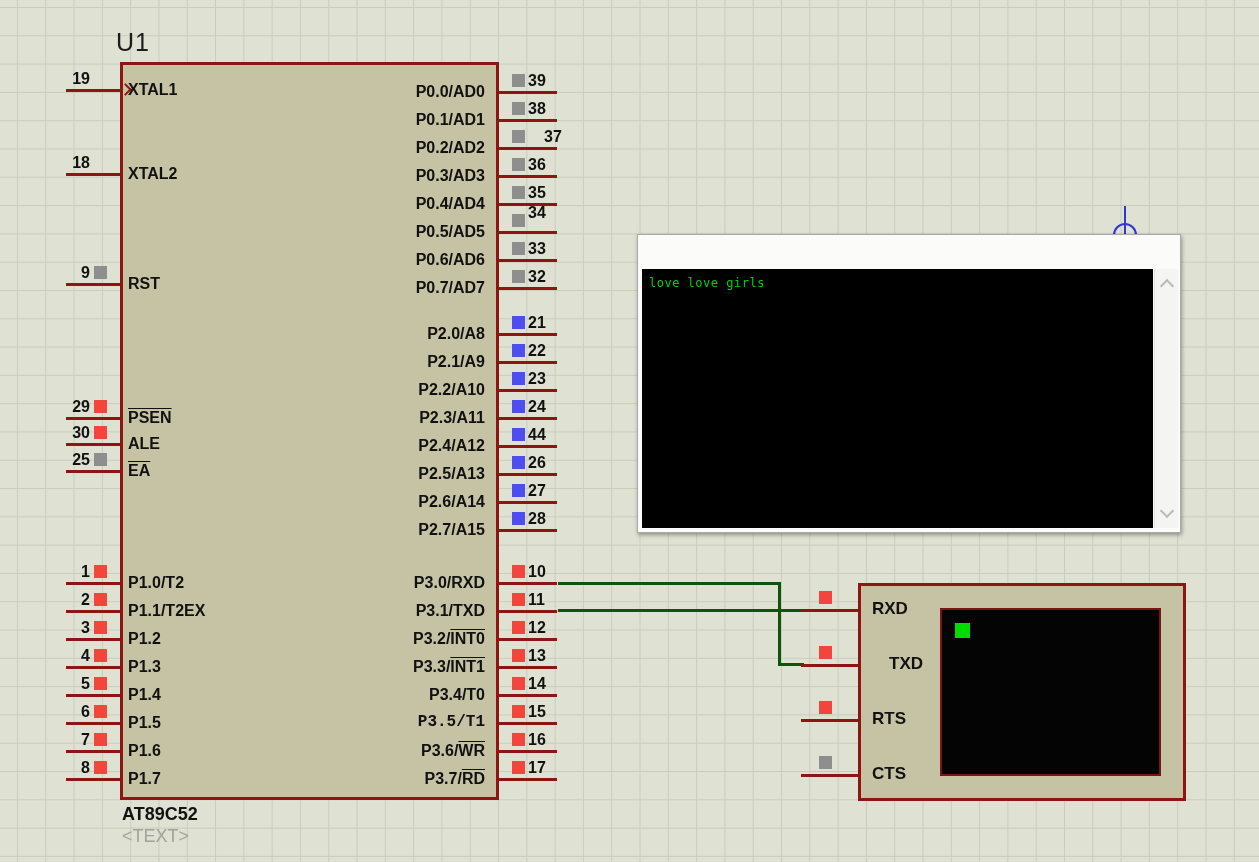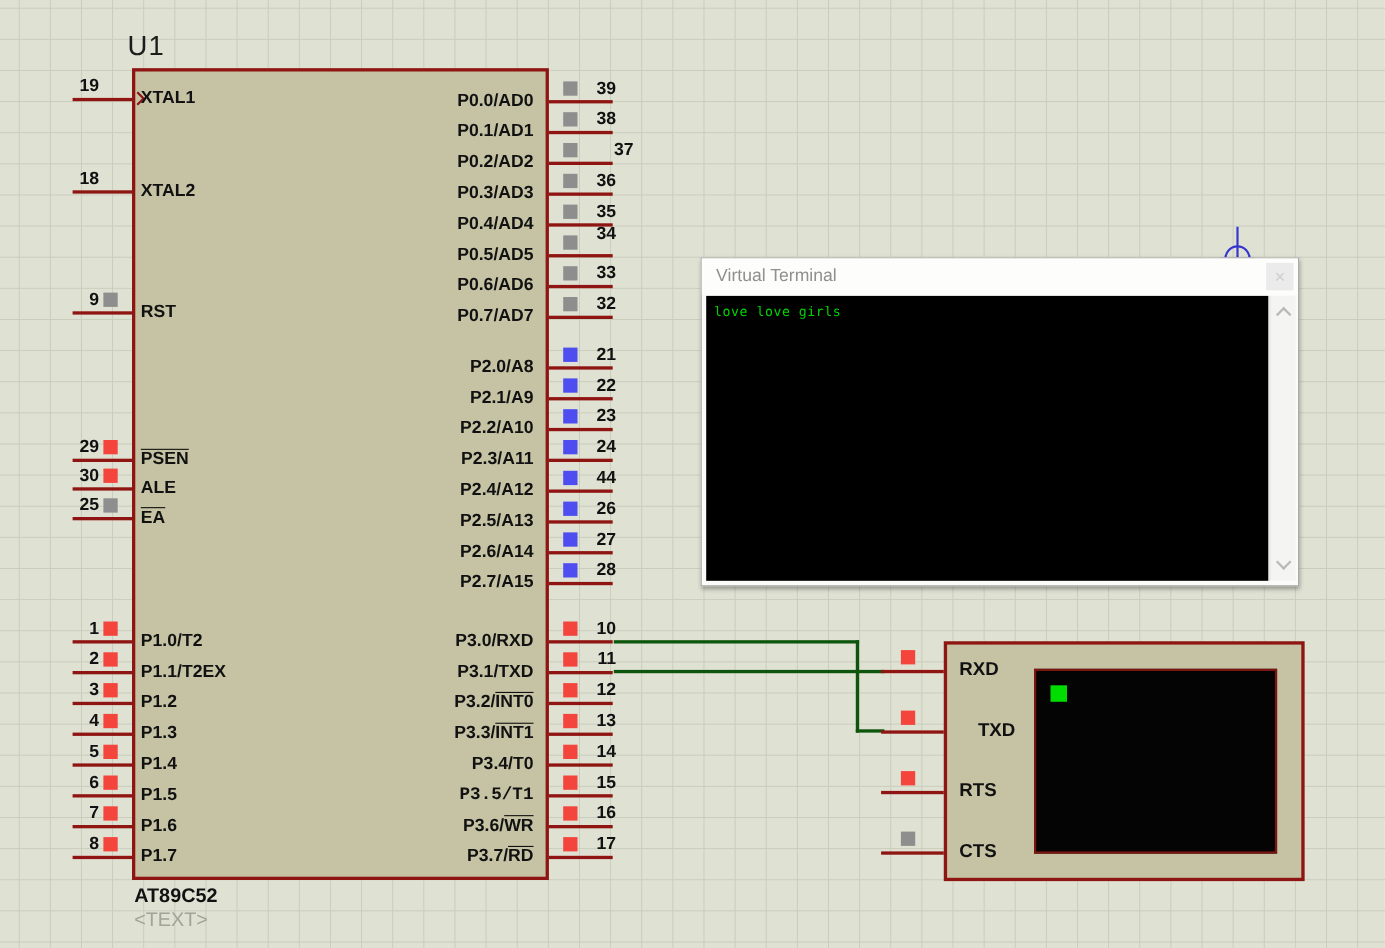--- a/index.html
+++ b/index.html
@@ -14,21 +14,21 @@
     background-image:linear-gradient(to right,var(--grid-line) 1px,transparent 1px),
                      linear-gradient(to bottom,var(--grid-line) 1px,transparent 1px);
     background-size:28.3px 28.3px;background-position:17px 7px;}
   
   .comp-body{position:absolute;background:var(--fill);border:3px solid var(--dkred);box-sizing:border-box;z-index:1;}
   .ref-label{position:absolute;font-size:25px;color:#1c1c1c;z-index:4;letter-spacing:1px;}
   .part-label{position:absolute;font-size:18px;font-weight:700;color:#111;z-index:4;}
   .text-tag{position:absolute;font-size:18px;color:#a3a39a;z-index:4;}
   
   .stub{position:absolute;height:3px;background:var(--dkred);z-index:3;}
-  .pin-num{position:absolute;font-size:16px;font-weight:700;color:#111;line-height:18px;z-index:4;text-align:right;}
+  .pin-num{position:absolute;font-size:16px;font-weight:700;color:#111;line-height:18px;z-index:4;}
   .num-r{text-align:right;}
   .sq{position:absolute;width:13px;height:13px;z-index:4;}
   .sq-red{background:var(--red);} .sq-gray{background:var(--gray);} .sq-blue{background:var(--blue);}
   .pin-label{position:absolute;font-size:16px;font-weight:700;color:#111;line-height:19px;white-space:nowrap;z-index:4;}
   .lab-r{text-align:right;width:285px;}
   .ov{text-decoration:overline;}
   .inst-label{font-size:17px;}
   .clock-chev{position:absolute;width:7px;height:7px;border-top:2px solid var(--dkred);border-right:2px solid var(--dkred);transform:rotate(45deg);z-index:4;}
   
   .wire{position:absolute;background:var(--wire);z-index:2;}
@@ -238,24 +238,20 @@
     <div id="inst-cursor"></div>
   </div>
 
   <svg id="origin-marker" width="38" height="36">
     <circle cx="18" cy="29" r="11" fill="none" stroke="#3535cf" stroke-width="2"></circle>
     <line x1="18" y1="0" x2="18" y2="36" stroke="#3535cf" stroke-width="2"></line>
     <line x1="2" y1="29" x2="34" y2="29" stroke="#3535cf" stroke-width="2"></line>
   </svg>
 
   <div id="vt-window">
-    <div id="vt-titlebar">
-      <span id="vt-title">Virtual Terminal</span>
-      <div id="vt-close">×</div>
-    </div>
     <div id="vt-screen">
       <div id="vt-line">love love girls</div>
     </div>
     <div id="vt-scrollbar">
       <div class="chev chev-up"></div>
       <div class="chev chev-down"></div>
     </div>
   </div>
 
 </div>

